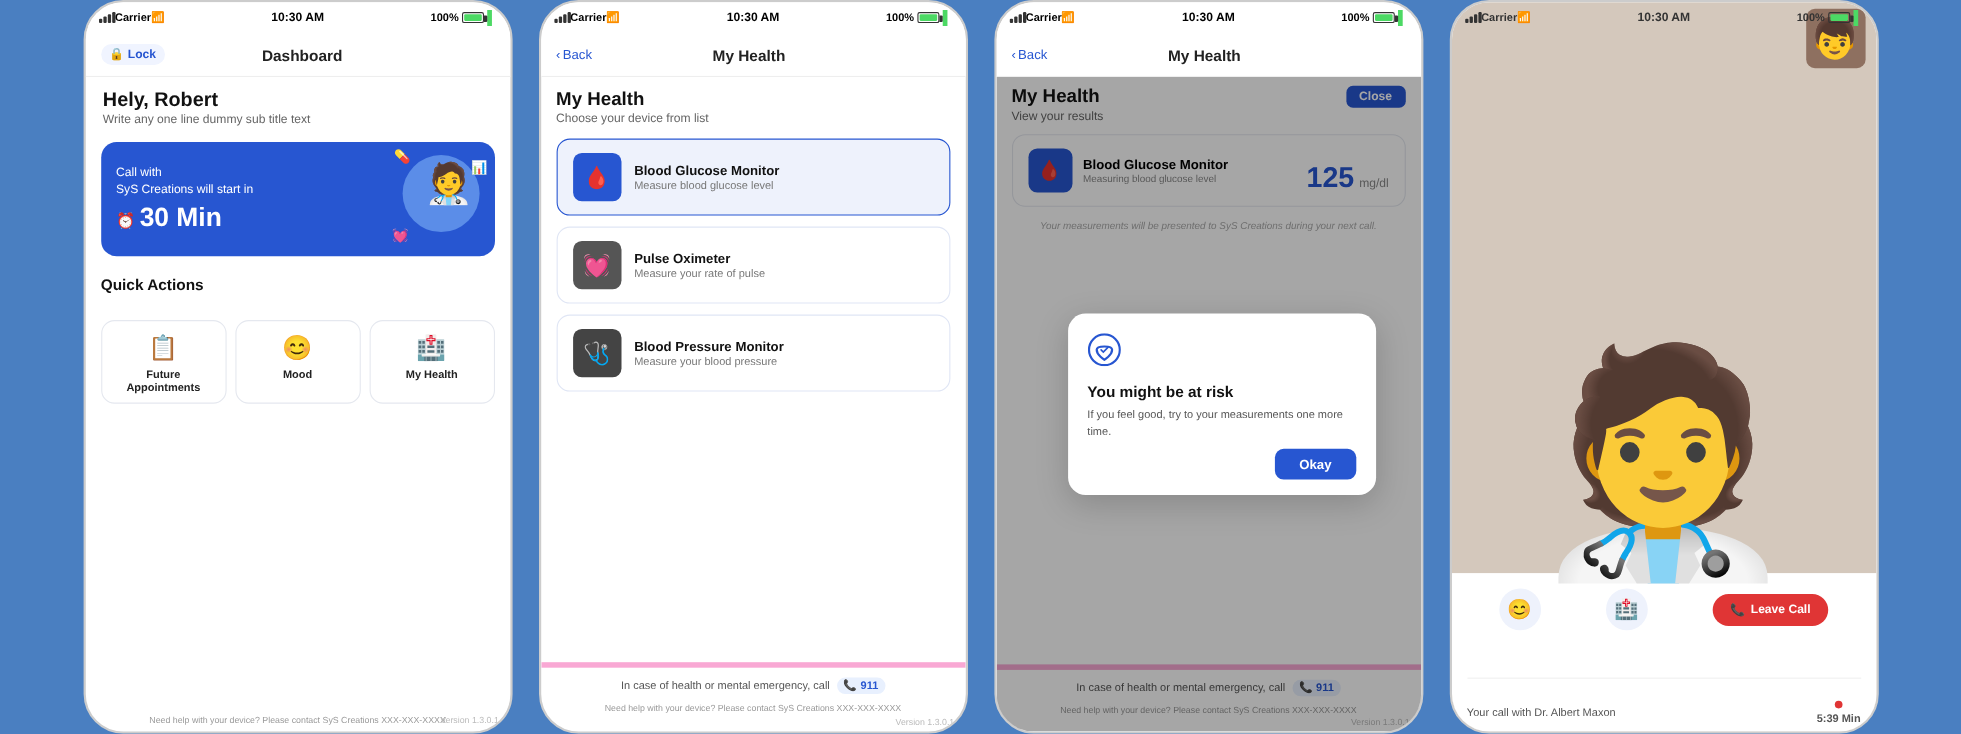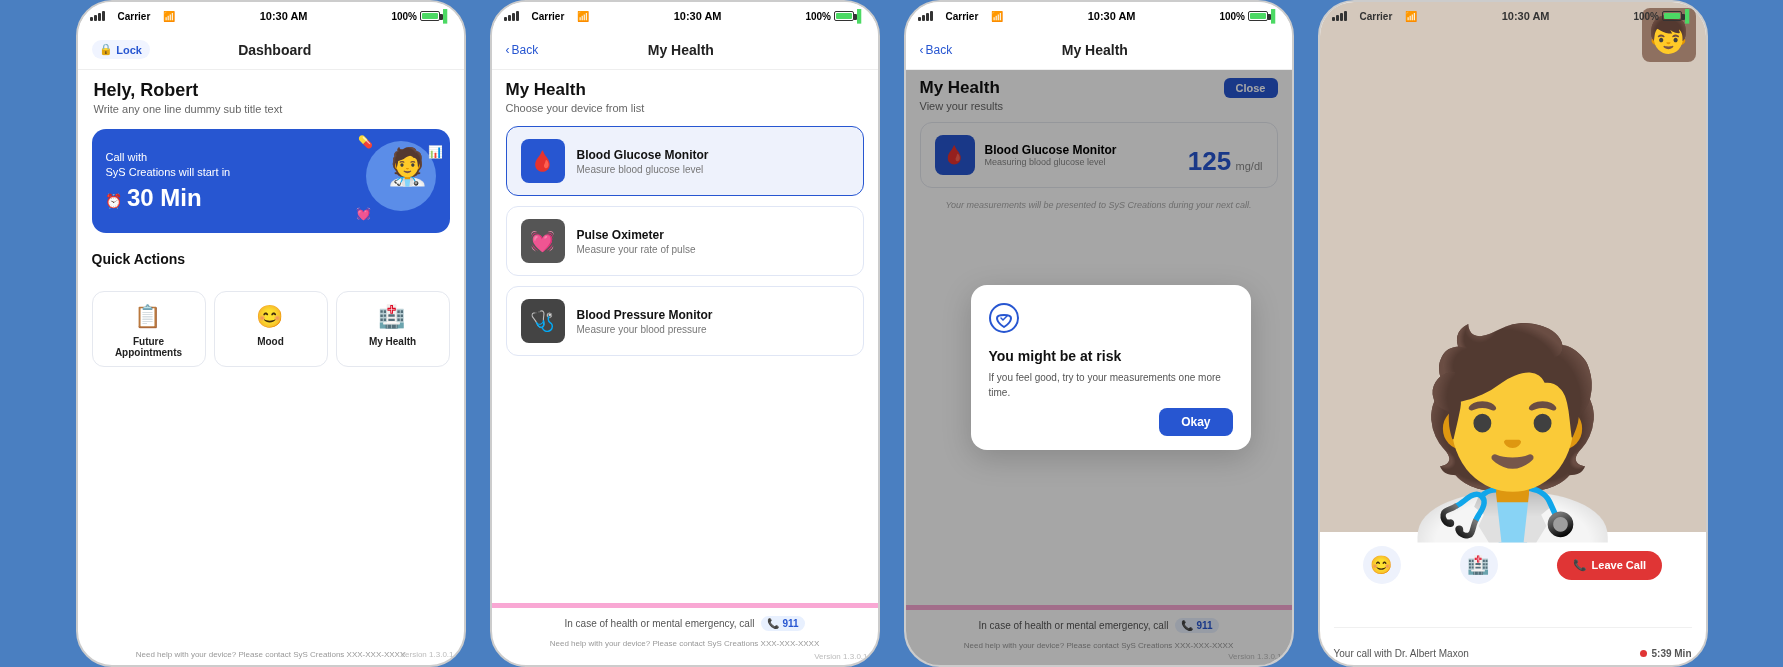--- a/index.html
+++ b/index.html
@@ -34,21 +34,21 @@
       height: 28px;
       background: #fff;
       display: flex;
       align-items: center;
       justify-content: space-between;
       padding: 4px 12px;
       font-size: 10px;
       font-weight: 600;
       flex-shrink: 0;
     }
-    .status-bar .left { display: flex; align-items: center; gap: 13px; }
+    .status-bar .left { display: flex; align-items: center; gap: 0; }
     .status-bar .center { font-size: 11px; font-weight: 700; }
     .status-bar .right { display: flex; align-items: center; gap: 3px; font-size: 10px; }
     .battery-icon {
       width: 20px; height: 10px; border: 1.5px solid #333; border-radius: 2px; position: relative; display: inline-block;
     }
     .battery-icon::after {
       content: ''; position: absolute; right: -4px; top: 2px; width: 3px; height: 6px; background: #333; border-radius: 0 1px 1px 0;
     }
     .battery-fill {
       position: absolute; left: 1px; top: 1px; bottom: 1px; width: 90%; background: #4cd964; border-radius: 1px;
@@ -332,20 +332,21 @@
       padding: 8px 16px;
       font-size: 11px;
       font-weight: 700;
       display: flex; align-items: center; gap: 5px;
       cursor: pointer;
     }
     .call-timer {
       display: flex;
       align-items: center;
       gap: 4px;
+      flex-direction: column;
     }
     .timer-dot { width: 7px; height: 7px; background: #e03535; border-radius: 50%; }
 
     
     .doc-illustration {
       width: 80px;
       height: 80px;
       position: relative;
     }
     .doc-circle-bg {

